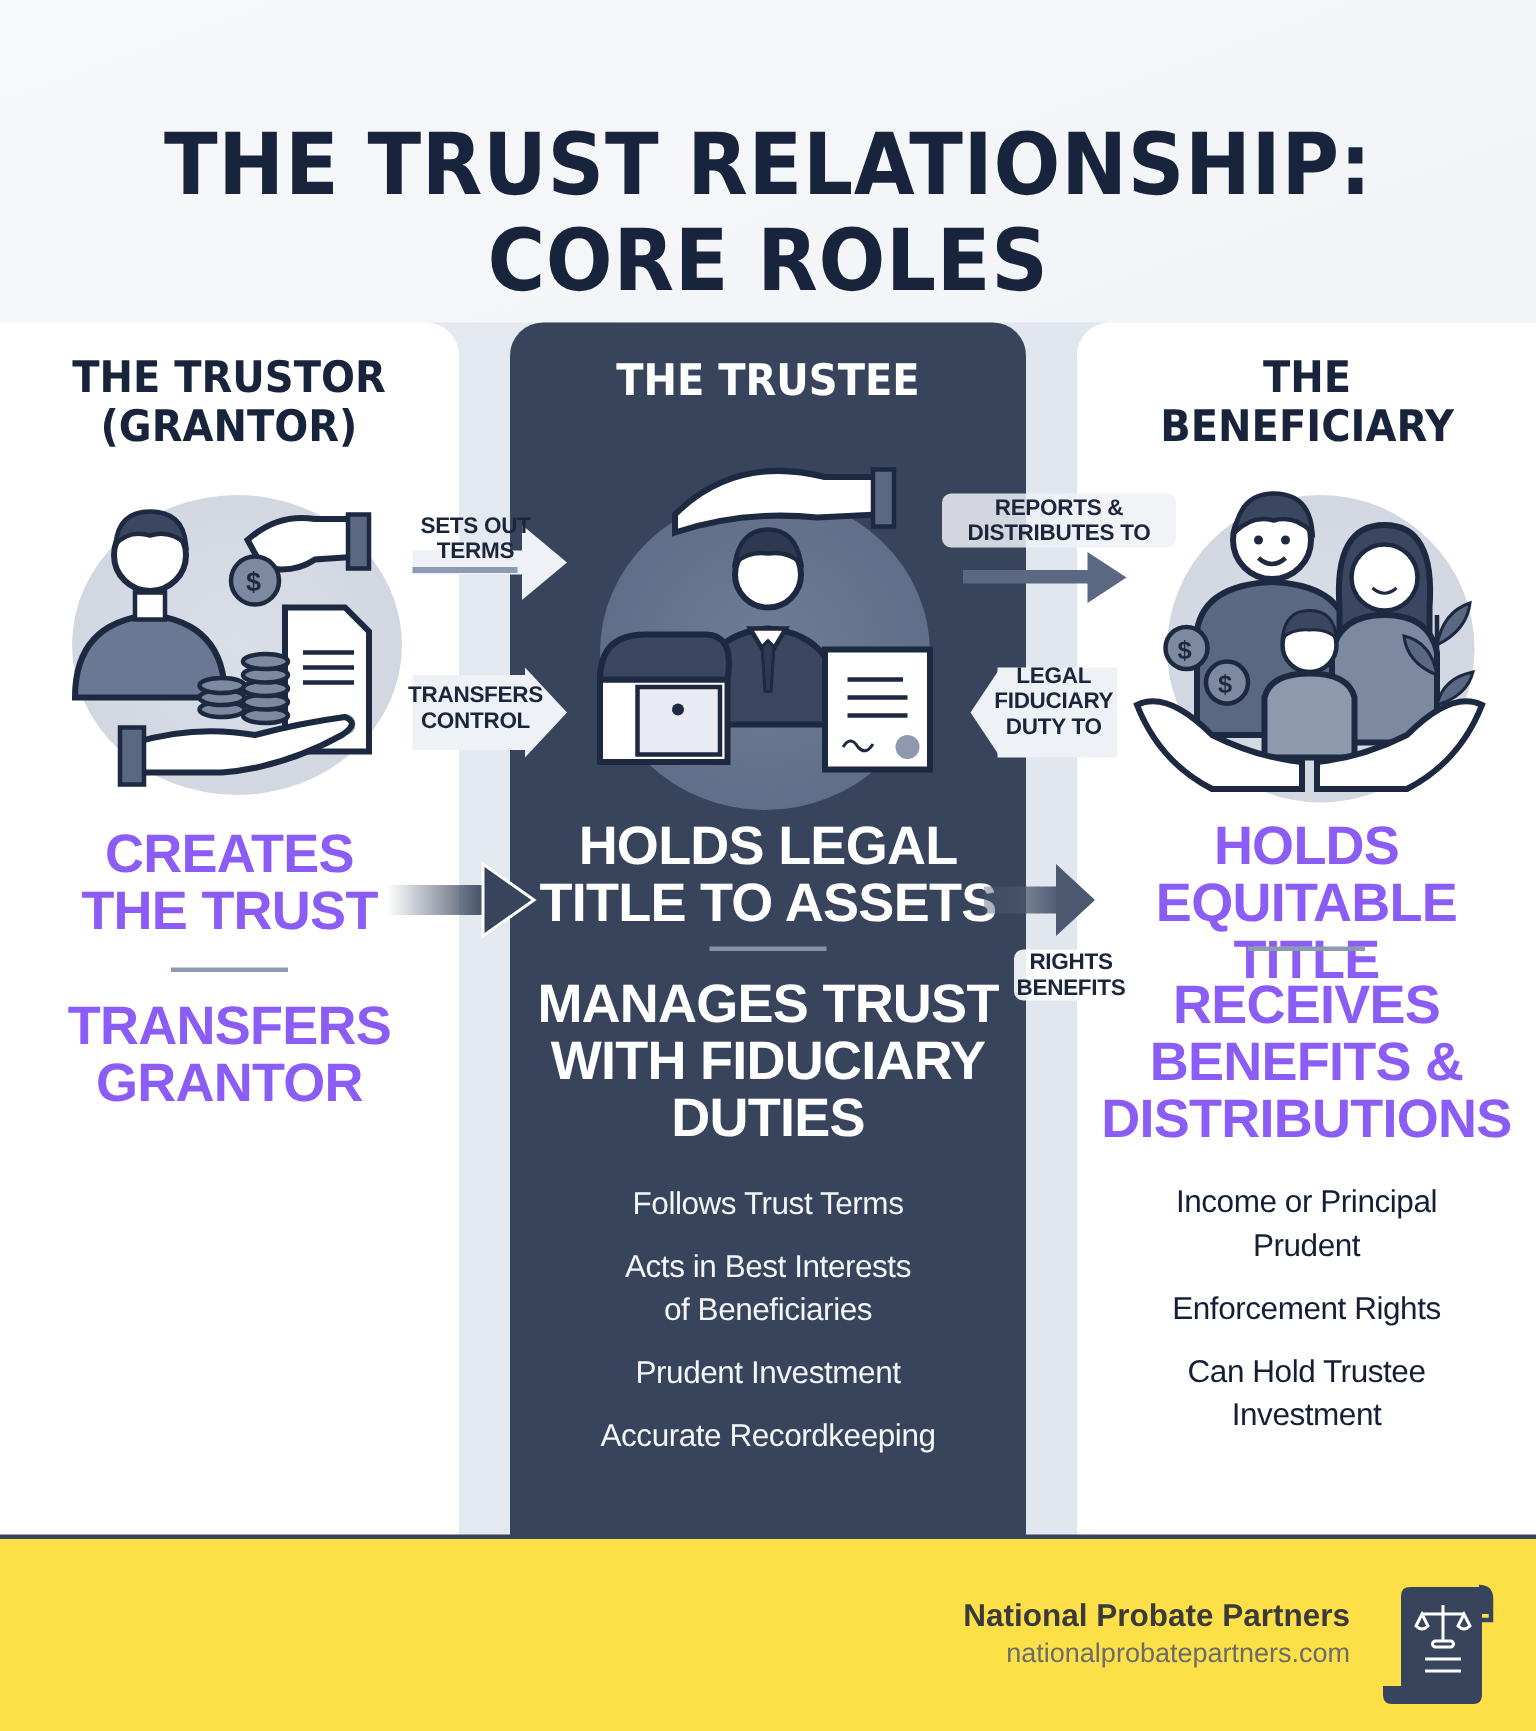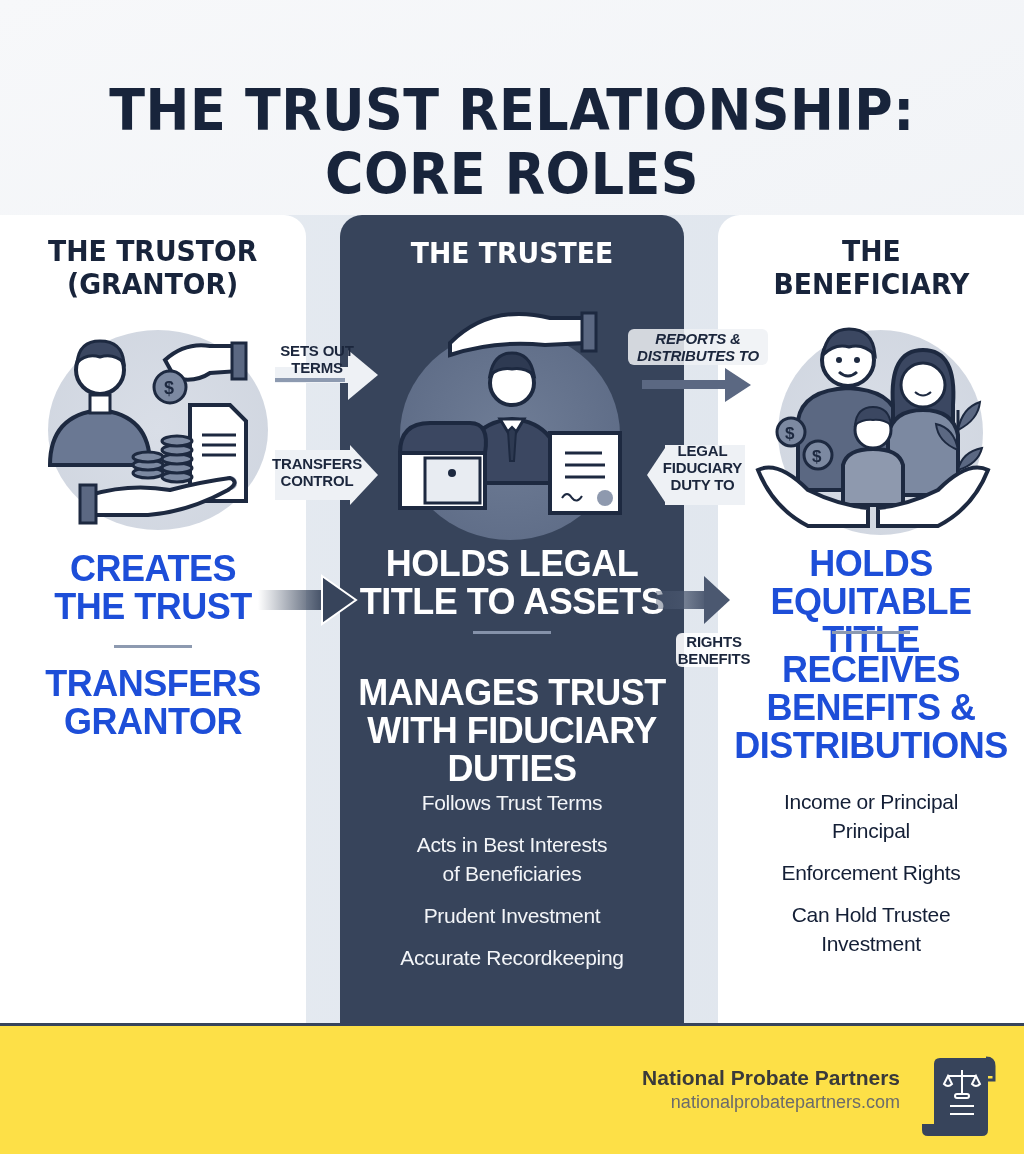--- a/index.html
+++ b/index.html
@@ -36,21 +36,21 @@
   .illus-circle {
     position: absolute; border-radius: 50%;
     background: radial-gradient(circle, #d9dee7 0%, #cfd5df 100%);
   }
   .col.center .illus-circle { background: radial-gradient(circle, #6f7d96 0%, #5a6883 100%); }
   .big {
     position: absolute; left: 0; width: 100%; text-align: center;
     font-weight: 700; font-size: 36px; line-height: 38px; letter-spacing: -0.5px;
     font-family: "Liberation Sans", sans-serif;
   }
-  .col.left .big, .col.right .big { color: #1d4ed8; }
+  .col.left .big, .col.right .big { color: #8b5cf6; }
   .col.center .big { color: #ffffff; }
   .rule { position: absolute; height: 3px; width: 78px; background: #8d9ab0; left: 50%; margin-left: -39px; }
   .list { position: absolute; left: 0; width: 100%; text-align: center; }
   .list div { font-size: 21px; line-height: 29px; margin-bottom: 13px; font-weight: 500; letter-spacing: -0.3px; }
   .col.center .list div { color: #f3f5f8; }
   .col.right .list div { color: #141f36; }
   .flow-label {
     position: absolute; font-family: "Liberation Sans", sans-serif; font-weight: 700;
     font-size: 15px; line-height: 17px; text-align: center; color: #1b263c; letter-spacing: -0.2px;
   }
@@ -145,21 +145,21 @@
     <line x1="175" y1="182" x2="215" y2="182" stroke="#1d2940" stroke-width="3"></line>
     <line x1="175" y1="194" x2="215" y2="194" stroke="#1d2940" stroke-width="3"></line>
     <circle cx="215" cy="215" r="8" fill="#8e99ae"></circle>
     <path d="M172 215 q5 -8 10 0 q5 6 10 -2" fill="none" stroke="#1d2940" stroke-width="2"></path>
   </svg>
   <div class="big" style="top:330px;">
     <div>HOLDS LEGAL</div>
     <div>TITLE TO ASSETS</div>
   </div>
   <div class="rule" style="top:416px; background:#8592aa;"></div>
-  <div class="big" style="top:435px;margin-top:24px;">
+  <div class="big" style="top:435px;">
     <div>MANAGES TRUST</div>
     <div>WITH FIDUCIARY</div>
     <div>DUTIES</div>
   </div>
   <div class="list" style="top:573px;">
     <div>Follows Trust Terms</div>
     <div style="margin-bottom:0;">Acts in Best Interests</div>
     <div>of Beneficiaries</div>
     <div>Prudent Investment</div>
     <div>Accurate Recordkeeping</div>
@@ -206,21 +206,21 @@
     <div>EQUITABLE TITLE</div>
   </div>
   <div class="rule" style="top:416px;"></div>
   <div class="big" style="top:436px;">
     <div>RECEIVES</div>
     <div>BENEFITS &amp;</div>
     <div>DISTRIBUTIONS</div>
   </div>
   <div class="list" style="top:572px;">
     <div style="margin-bottom:0;">Income or Principal</div>
-    <div>Principal</div>
+    <div>Prudent</div>
     <div>Enforcement Rights</div>
     <div style="margin-bottom:0;">Can Hold Trustee</div>
     <div>Investment</div>
   </div>
 </div>
 
 <svg class="arrow" style="left:270px; top:345px;" width="110" height="60" viewBox="0 0 110 60">
   <rect x="5" y="22" width="80" height="16" fill="#eef1f5"></rect>
   <rect x="5" y="33" width="70" height="4" fill="#8d9ab0"></rect>
   <path d="M78 5 l30 25 l-30 25z" fill="#eef1f5"></path>
@@ -236,21 +236,21 @@
 </svg>
 <div class="flow-label" style="left:272px; top:455px; width:90px;">
   <div>TRANSFERS</div>
   <div>CONTROL</div>
 </div>
 
 <svg class="arrow" style="left:640px; top:360px;" width="115" height="50" viewBox="0 0 115 50">
   <rect x="2" y="20" width="85" height="9" fill="#5b6882"></rect>
   <path d="M85 8 l26 17 l-26 17z" fill="#5b6882"></path>
 </svg>
-<div class="flow-label" style="left:628px; top:329px; width:140px; background:rgba(238,241,245,0.85); border-radius:6px; padding:1px 2px;font-style:italic;">
+<div class="flow-label" style="left:628px; top:329px; width:156px; background:rgba(238,241,245,0.85); border-radius:6px; padding:1px 2px;">
   <div>REPORTS &amp;</div>
   <div>DISTRIBUTES TO</div>
 </div>
 
 <svg class="arrow" style="left:645px; top:440px;" width="100" height="70" viewBox="0 0 100 70">
   <rect x="20" y="5" width="80" height="60" fill="#eef1f5"></rect>
   <path d="M22 5 l-20 30 l20 30z" fill="#eef1f5"></path>
 </svg>
 <div class="flow-label" style="left:660px; top:442px; width:85px;">
   <div>LEGAL</div>

